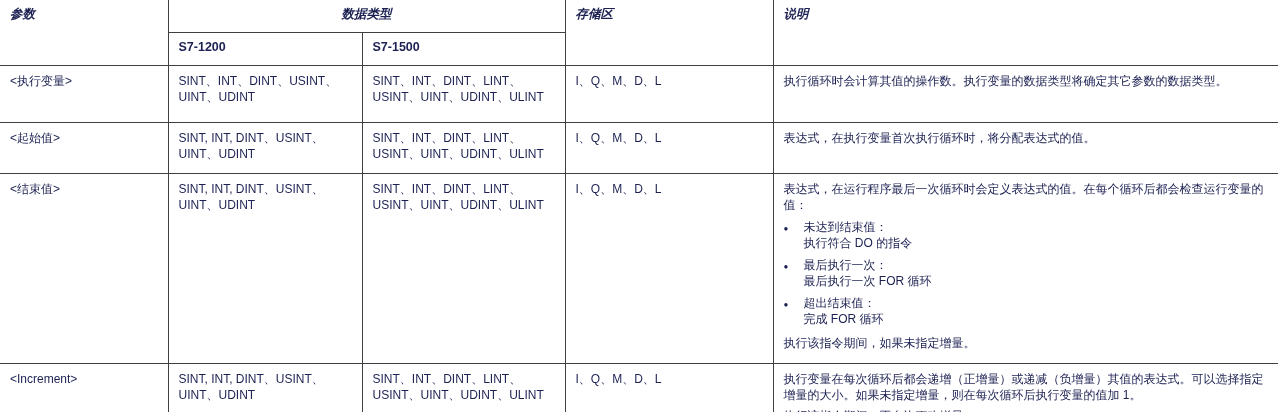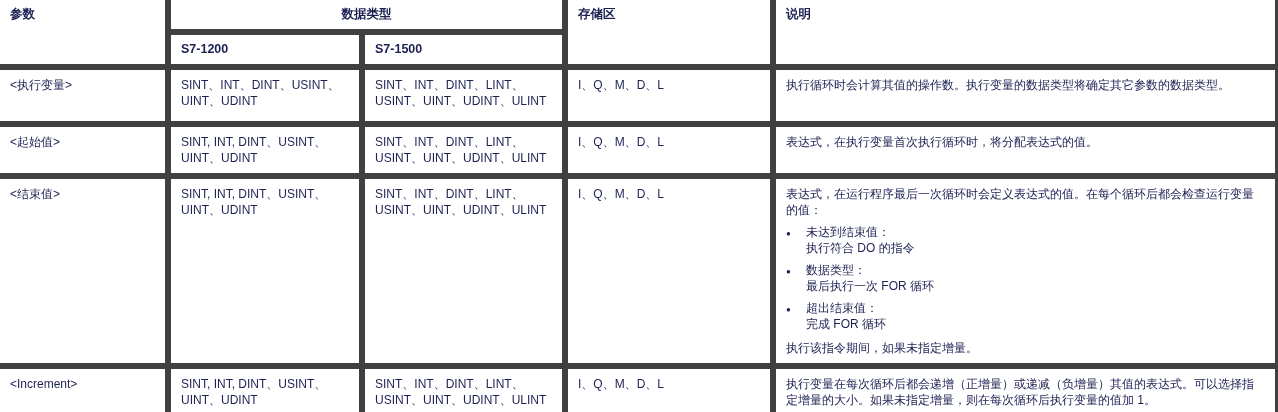--- a/index.html
+++ b/index.html
@@ -10,32 +10,32 @@
     background:#ffffff;
     font-family:"Liberation Sans", sans-serif;
     color:#1c2152;
   }
   table.param-table {
     border-collapse:collapse;
     table-layout:fixed;
     width:1278px;
   }
   .param-table th, .param-table td {
-    border:6px solid #404040;
+    border:1px solid #404040;
     vertical-align:top;
     text-align:left;
     padding:7px 10px;
     font-size:12px;
     line-height:16px;
     font-weight:normal;
     overflow:hidden;
   }
   
   .param-table tr > *:first-child { border-left:none; }
-  .param-table thead tr:first-child > * { border-top:none; }
+  .param-table thead tr:first-child > * { border-top:none;font-style:italic; }
 
   .param-table th { font-weight:bold; font-size:12.5px; padding-top:6px; }
   .param-table th.center { text-align:center; }
   .param-table thead tr.h1 { height:32px; }
   .param-table thead tr.h2 { height:33px; }
   .param-table tbody tr.r0 { height:57px; }
   .param-table tbody tr.r1 { height:51px; }
   .param-table tbody tr.r2 { height:190px; }
   .param-table tbody tr.r3 { height:120px; }
 
@@ -105,21 +105,21 @@
             <li>
               <span class="bullet-marker"></span>
               <span class="bullet-body">
                 <span class="bullet-title">未达到结束值：</span>
                 <span class="bullet-detail">执行符合 DO 的指令</span>
               </span>
             </li>
             <li>
               <span class="bullet-marker"></span>
               <span class="bullet-body">
-                <span class="bullet-title">数据类型：</span>
+                <span class="bullet-title">最后执行一次：</span>
                 <span class="bullet-detail">最后执行一次 FOR 循环</span>
               </span>
             </li>
             <li>
               <span class="bullet-marker"></span>
               <span class="bullet-body">
                 <span class="bullet-title">超出结束值：</span>
                 <span class="bullet-detail">完成 FOR 循环</span>
               </span>
             </li>

